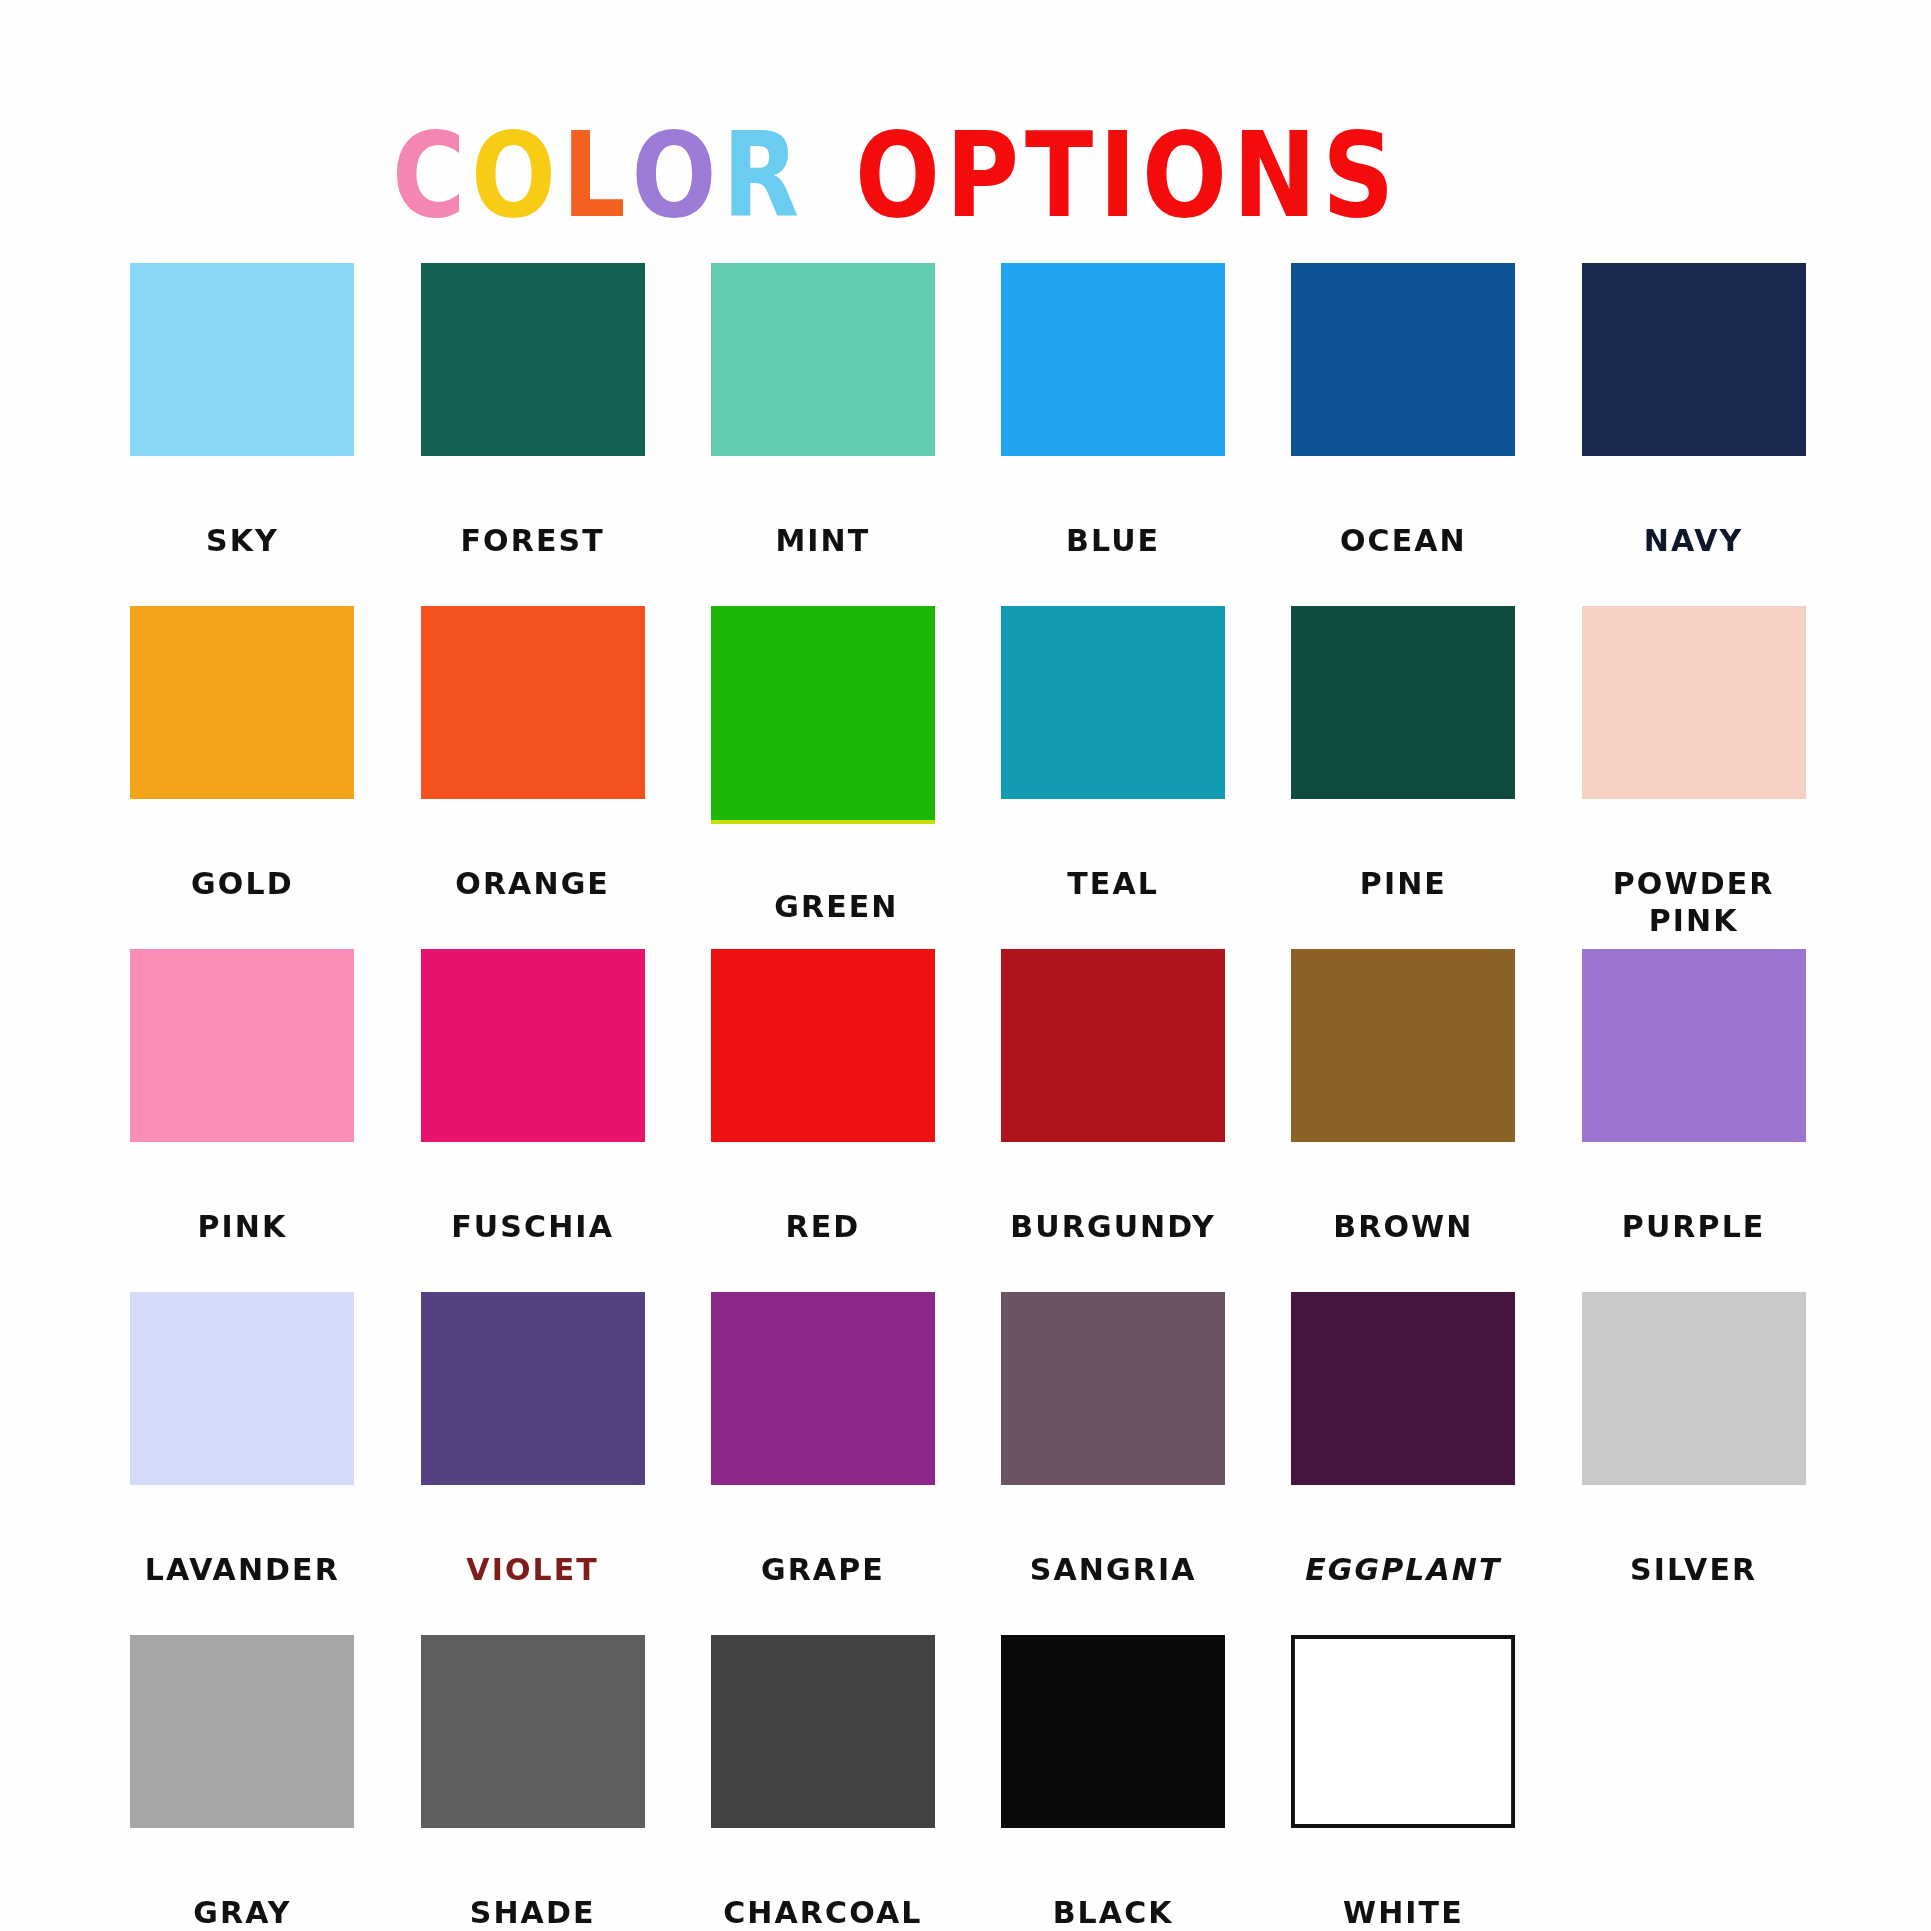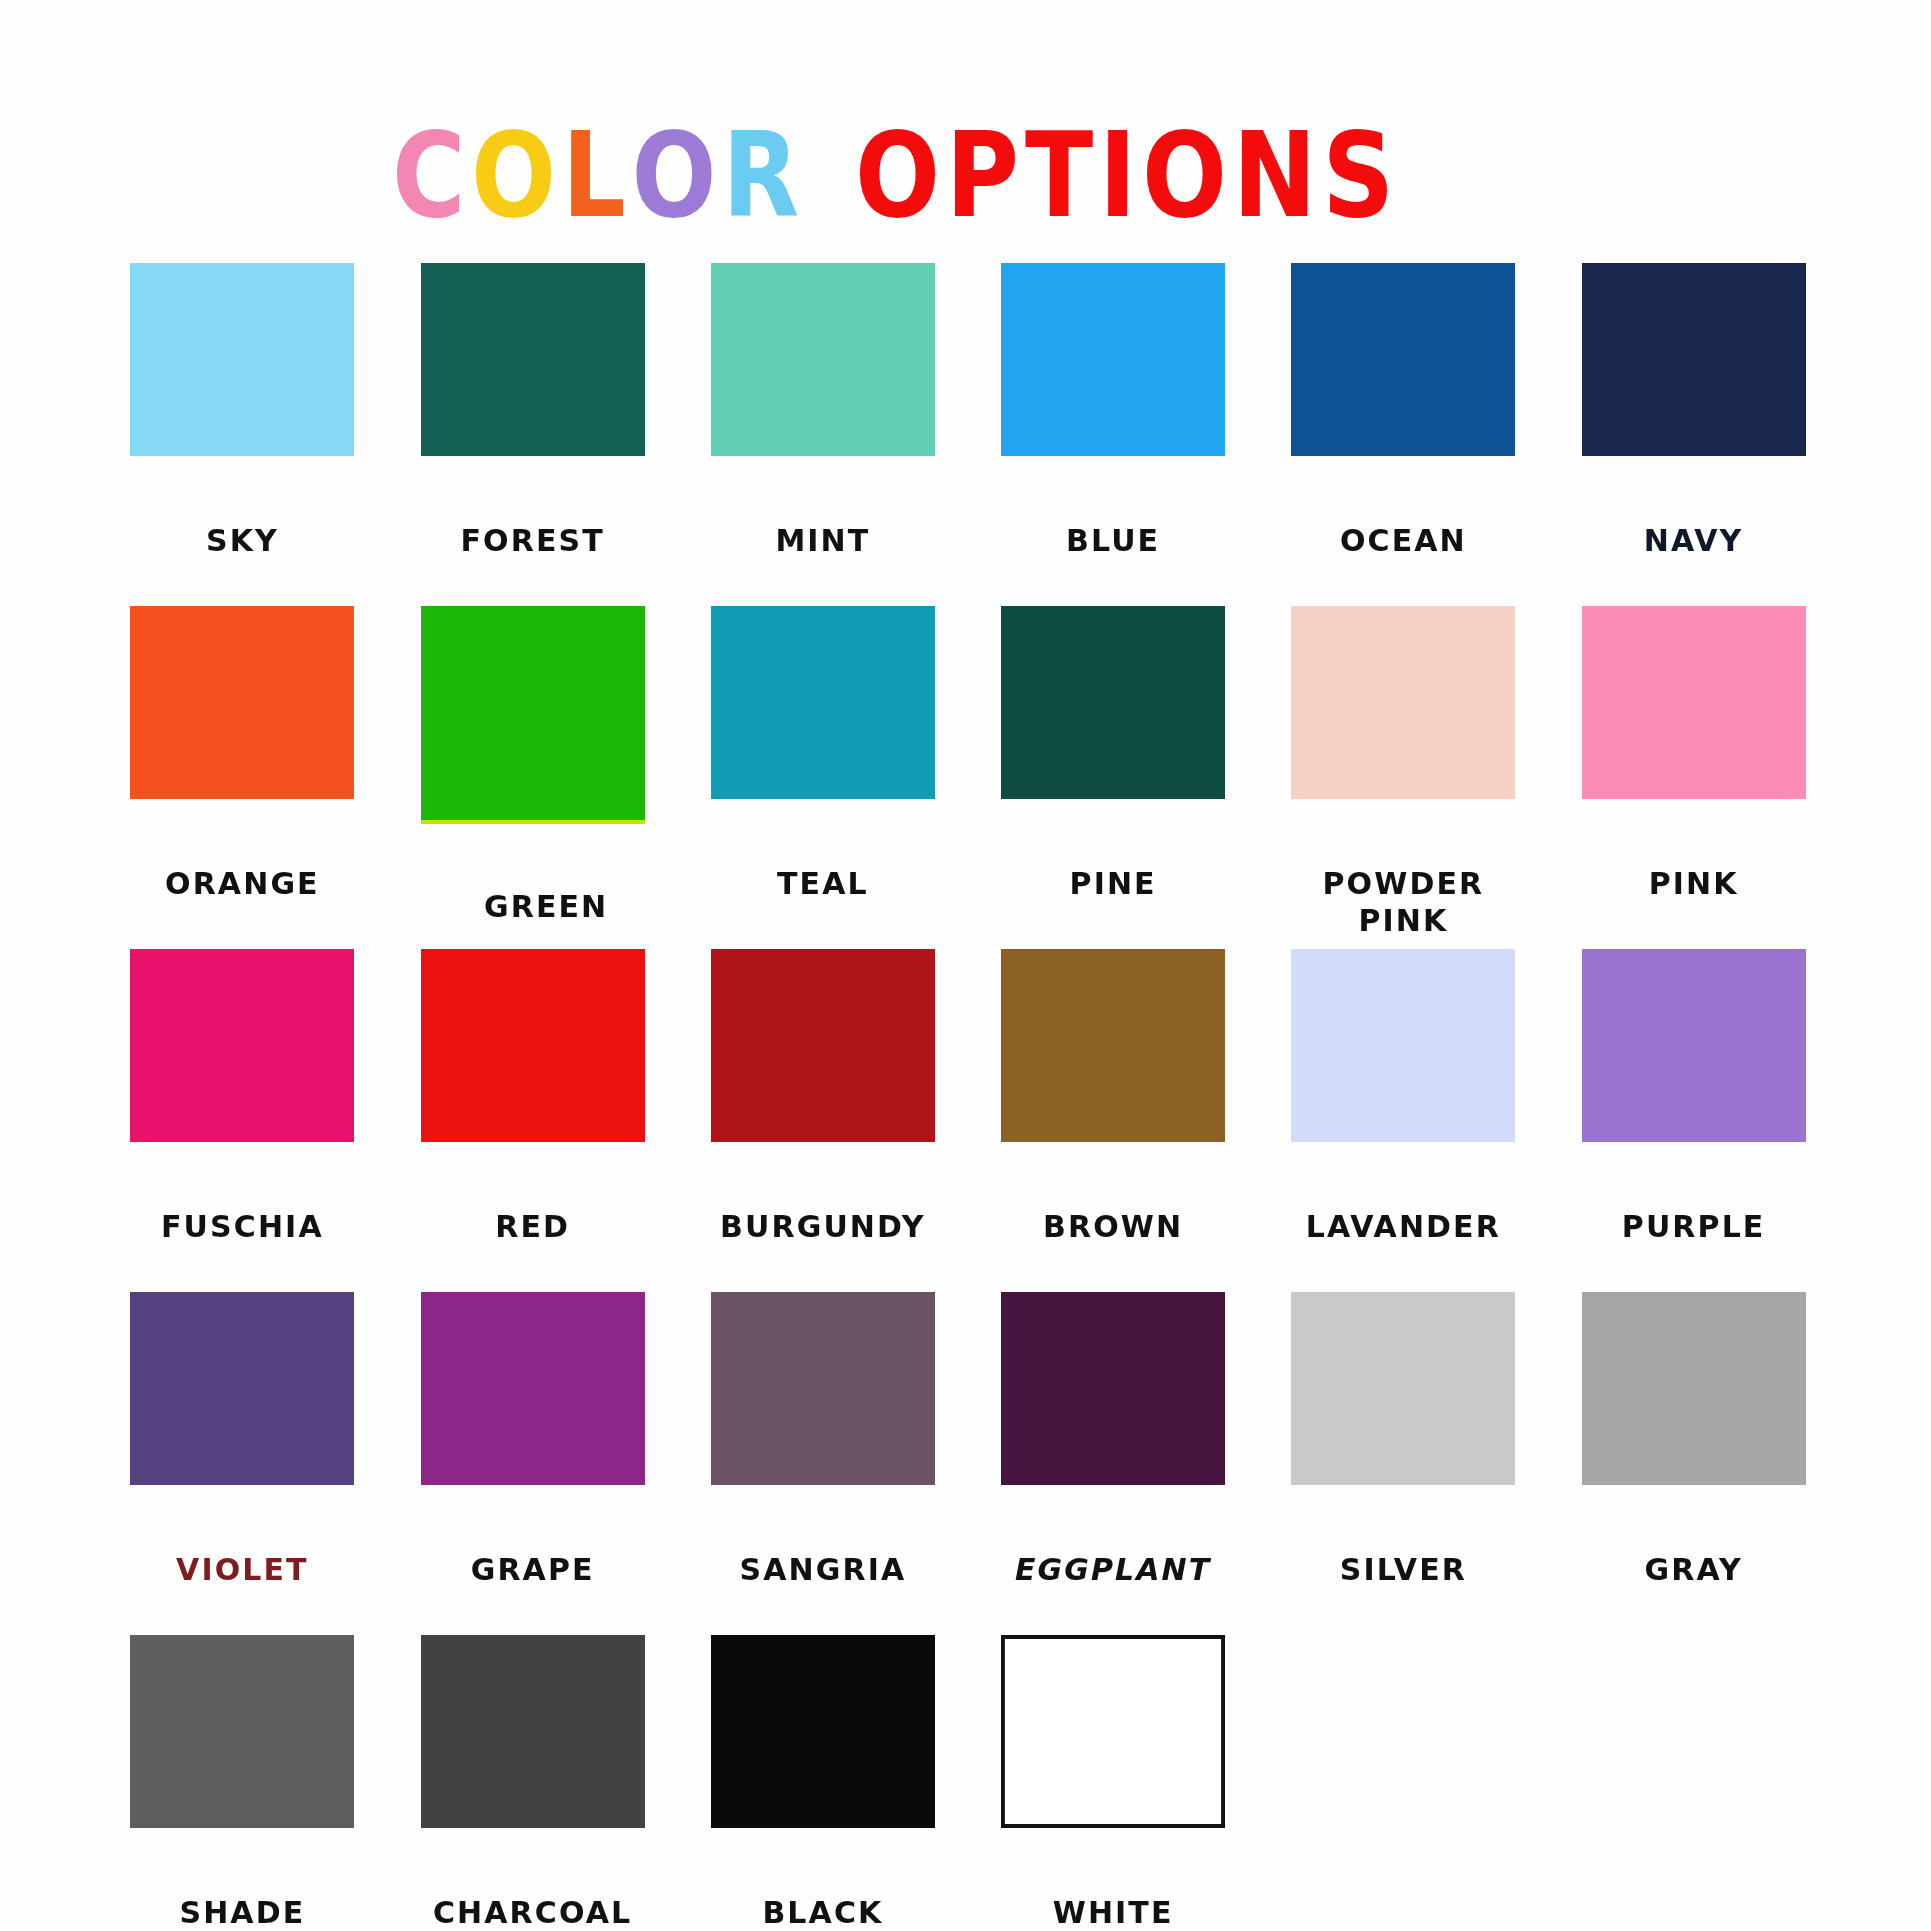--- a/index.html
+++ b/index.html
@@ -114,20 +114,24 @@
       </div>
       <div class="cell">
         <div class="swatch" title="#0D5294" style="background: rgb(13, 82, 148);"></div>
         <div class="label" style="color: rgb(17, 17, 17);">OCEAN</div>
       </div>
       <div class="cell">
         <div class="swatch" title="#1A2850" style="background: rgb(26, 40, 80);"></div>
         <div class="label" style="color: #0f172a;">NAVY</div>
       </div>
       <div class="cell">
+        <div class="swatch" title="#F5A31B" style="background: rgb(245, 163, 27);"></div>
+        <div class="label" style="color: rgb(17, 17, 17);">GOLD</div>
+      </div>
+      <div class="cell">
         <div class="swatch" title="#F5511F" style="background: rgb(245, 81, 31);"></div>
         <div class="label" style="color: rgb(17, 17, 17);">ORANGE</div>
       </div>
       <div class="cell tall">
         <div class="swatch" title="#1DB708" style="background: rgb(29, 183, 8);"></div>
         <div class="label" style="color: rgb(17, 17, 17);">GREEN</div>
       </div>
       <div class="cell">
         <div class="swatch" title="#119CB4" style="background: rgb(17, 156, 180);"></div>
         <div class="label" style="color: rgb(17, 17, 17);">TEAL</div>
@@ -155,26 +159,26 @@
       </div>
       <div class="cell">
         <div class="swatch" title="#AE1419" style="background: rgb(174, 20, 25);"></div>
         <div class="label" style="color: rgb(17, 17, 17);">BURGUNDY</div>
       </div>
       <div class="cell">
         <div class="swatch" title="#8B6125" style="background: rgb(139, 97, 37);"></div>
         <div class="label" style="color: rgb(17, 17, 17);">BROWN</div>
       </div>
       <div class="cell">
+        <div class="swatch" title="#9B73D0" style="background: rgb(155, 115, 208);"></div>
+        <div class="label" style="color: rgb(17, 17, 17);">PURPLE</div>
+      </div>
+      <div class="cell">
         <div class="swatch" title="#D4DAFA" style="background: rgb(212, 218, 250);"></div>
         <div class="label" style="color: rgb(17, 17, 17);">LAVANDER</div>
-      </div>
-      <div class="cell">
-        <div class="swatch" title="#9B73D0" style="background: rgb(155, 115, 208);"></div>
-        <div class="label" style="color: rgb(17, 17, 17);">PURPLE</div>
       </div>
       <div class="cell">
         <div class="swatch" title="#554080" style="background: rgb(85, 64, 128);"></div>
         <div class="label" style="color: #7f1d1d;">VIOLET</div>
       </div>
       <div class="cell">
         <div class="swatch" title="#8C2789" style="background: rgb(140, 39, 137);"></div>
         <div class="label" style="color: rgb(17, 17, 17);">GRAPE</div>
       </div>
       <div class="cell">

